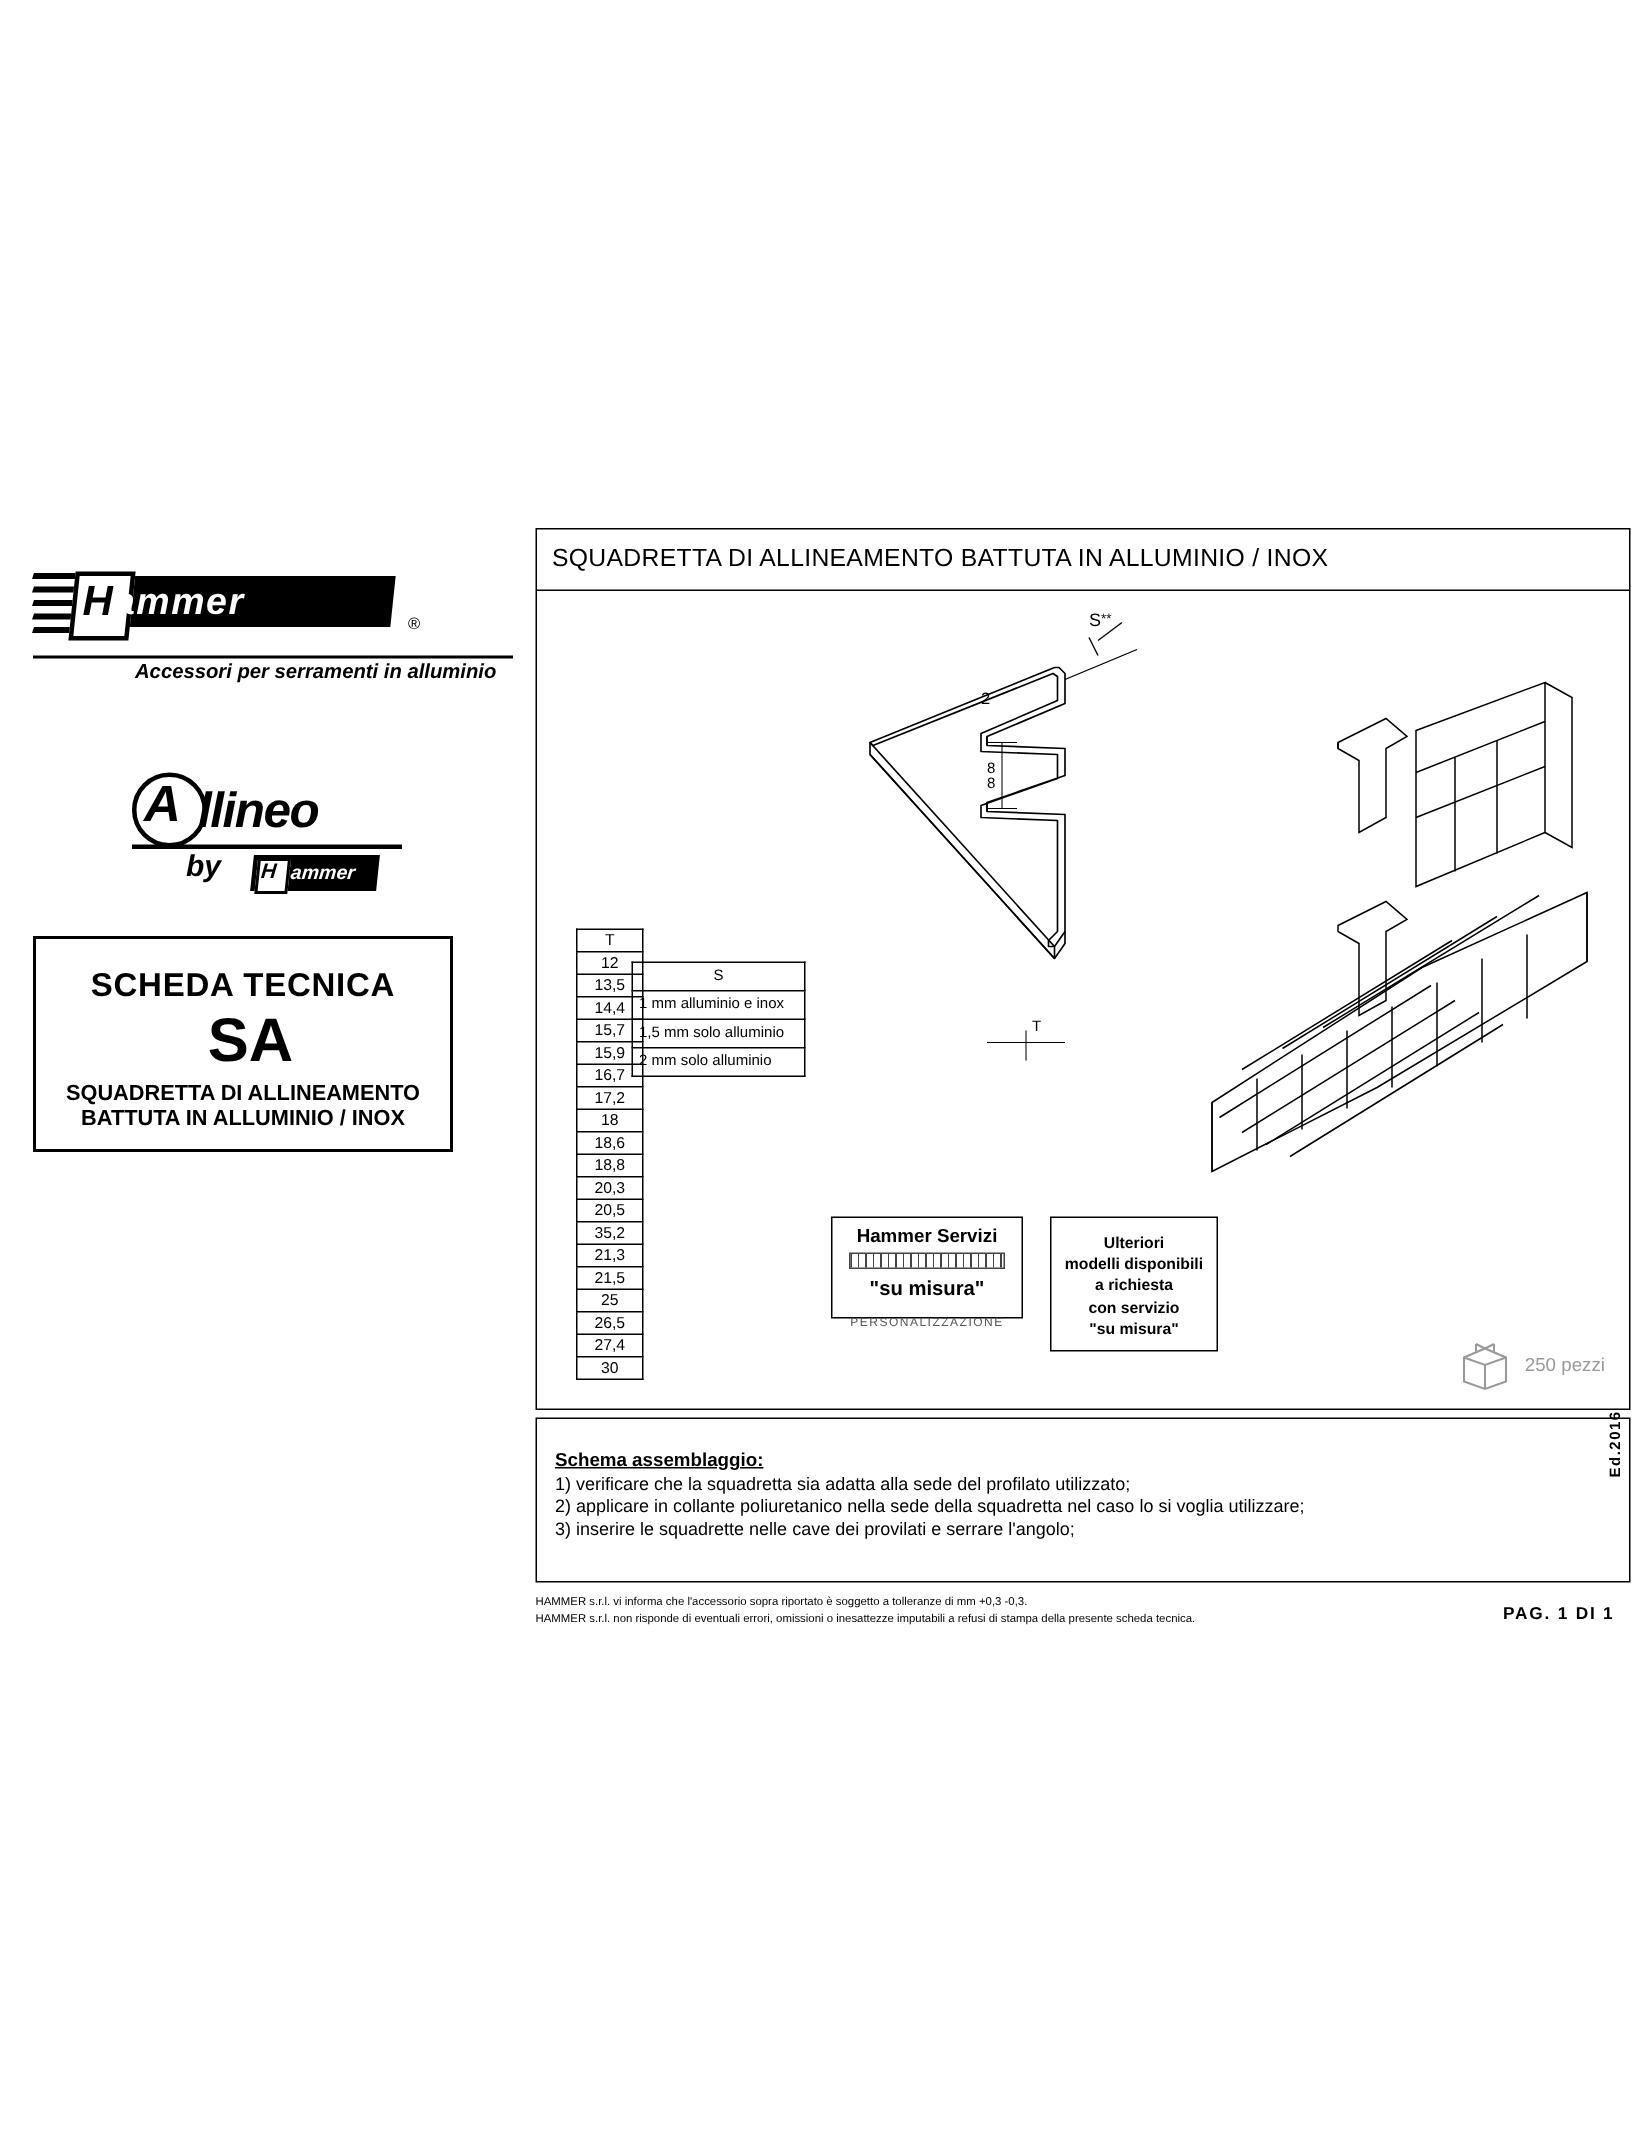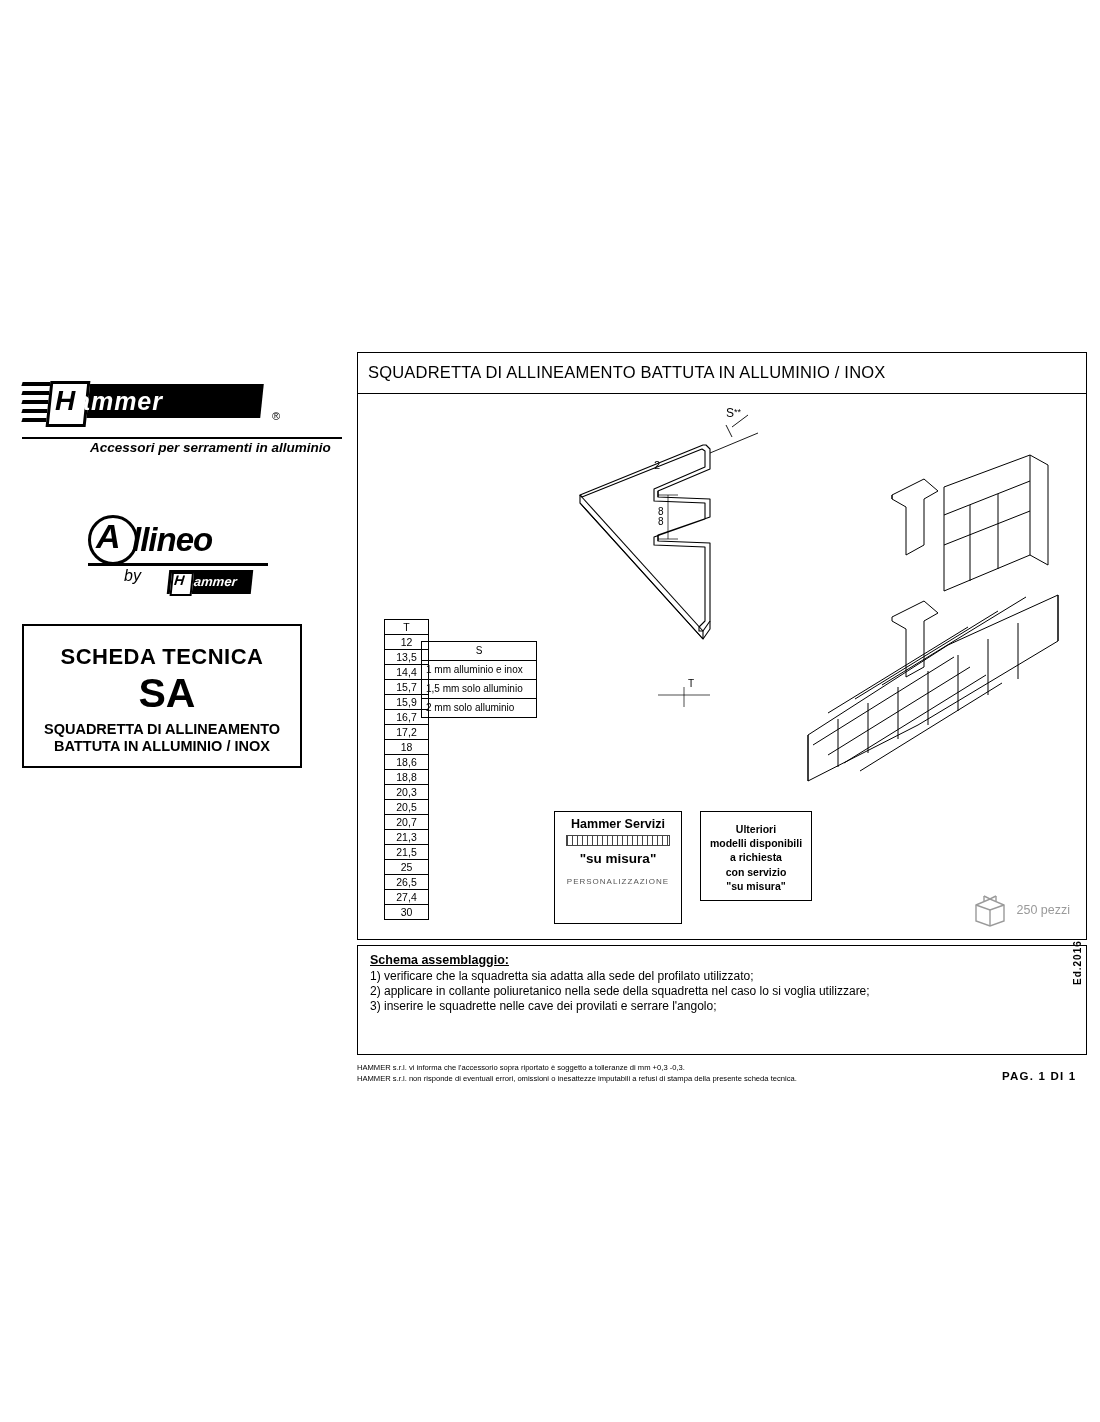--- a/index.html
+++ b/index.html
@@ -145,23 +145,23 @@
     left: 0;
     top: 48px;
     width: 180px;
     height: 3px;
     background: #000;
   }
   .allineo .by {
     position: absolute;
     left: 36px;
     top: 52px;
-    font-size: 16px;
-    font-style: italic;
-    font-weight: normal;
+    font-size: 20px;
+    font-style: italic;
+    font-weight: bold;
   }
   .allineo .minihammer {
     position: absolute;
     left: 80px;
     top: 55px;
     width: 84px;
     height: 24px;
     background: #000;
     transform: skewX(-6deg);
   }
@@ -301,21 +301,21 @@
     text-align: center;
     padding: 0;
   }
 
   
   .servizi-box {
     position: absolute;
     left: 196px;
     top: 458px;
     width: 128px;
-    height: 113px;
+    height: 68px;
     border: 1.3px solid #000;
     box-sizing: border-box;
     text-align: center;
   }
   .servizi-box .sv-title {
     font-size: 12.5px;
     font-weight: bold;
     margin-top: 5px;
   }
   .servizi-box .ruler {
@@ -366,21 +366,21 @@
 
   
   .assembly {
     position: absolute;
     left: 357px;
     top: 945px;
     width: 730px;
     height: 110px;
     border: 1.5px solid #000;
     box-sizing: border-box;
-    padding: 7px 12px;
+    padding: 20px 12px;
   }
   .assembly h4 {
     margin: 0 0 2px 0;
     font-size: 12.5px;
     font-weight: bold;
     text-decoration: underline;
   }
   .assembly p {
     margin: 1px 0;
     font-size: 12px;
@@ -574,21 +574,21 @@
           <tr>
             <td>18,8</td>
           </tr>
           <tr>
             <td>20,3</td>
           </tr>
           <tr>
             <td>20,5</td>
           </tr>
           <tr>
-            <td>20,7</td>
+            <td>35,2</td>
           </tr>
           <tr>
             <td>21,3</td>
           </tr>
           <tr>
             <td>21,5</td>
           </tr>
           <tr>
             <td>25</td>
           </tr>

